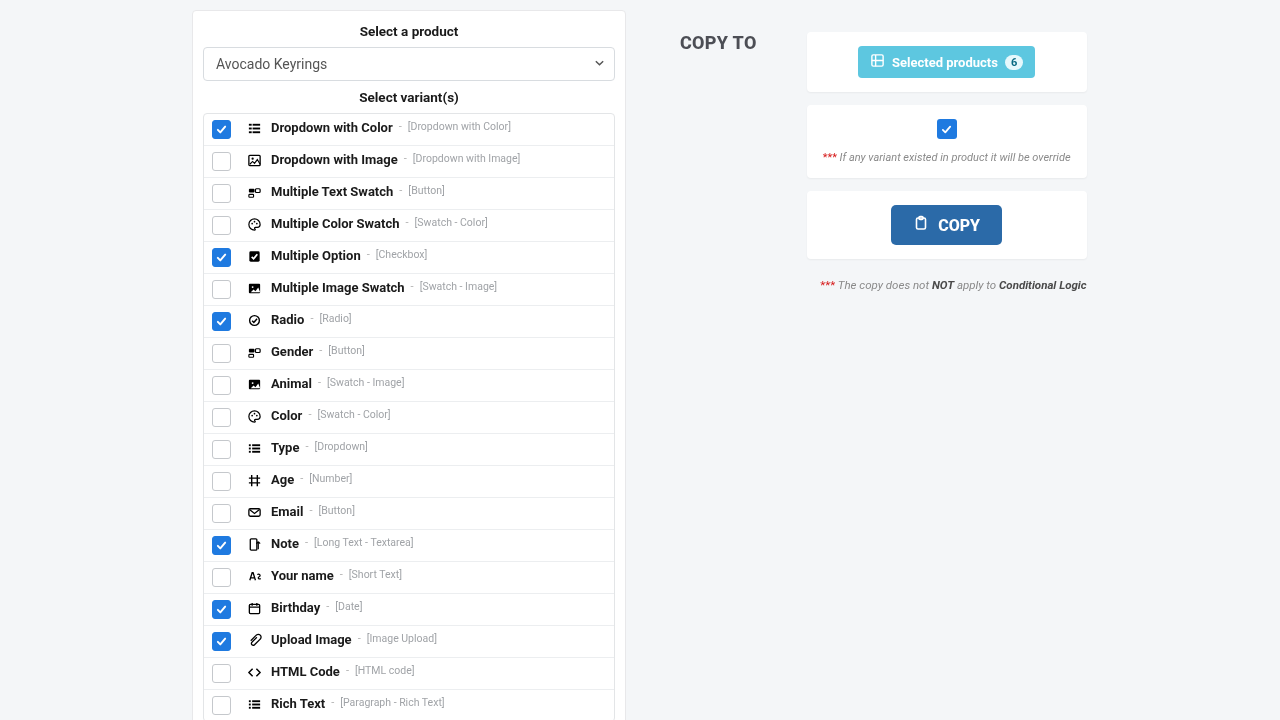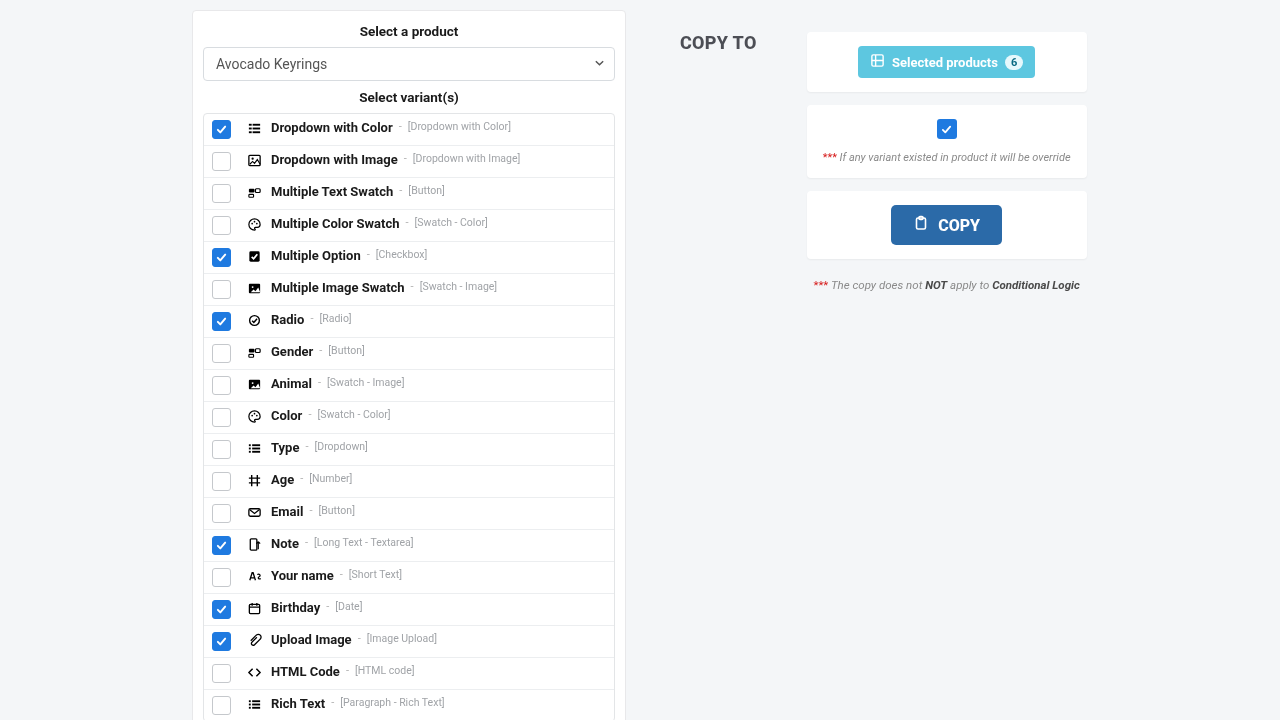--- a/index.html
+++ b/index.html
@@ -181,21 +181,21 @@
     border-radius: 5px;
     padding: 10px 22px;
     font-weight: 800;
     font-size: 16px;
   }
   .copy-btn svg { width: 16px; height: 16px; }
   .footer-note {
     color: #8a8a8a;
     font-style: italic;
     font-size: 11.5px;
-    text-align: center;
+    text-align: right;
     margin-top: 6px;
   }
   .footer-note .stars { color: #d61b1b; font-style: normal; }
   .footer-note .bold { font-weight: 700; font-style: italic; color: #4a4a4a;}
   .footer-note .bold2 { font-weight: 700; font-style: italic; color: #4a4a4a;}
 </style>
 </head>
 <body>
 
 <div class="page">

